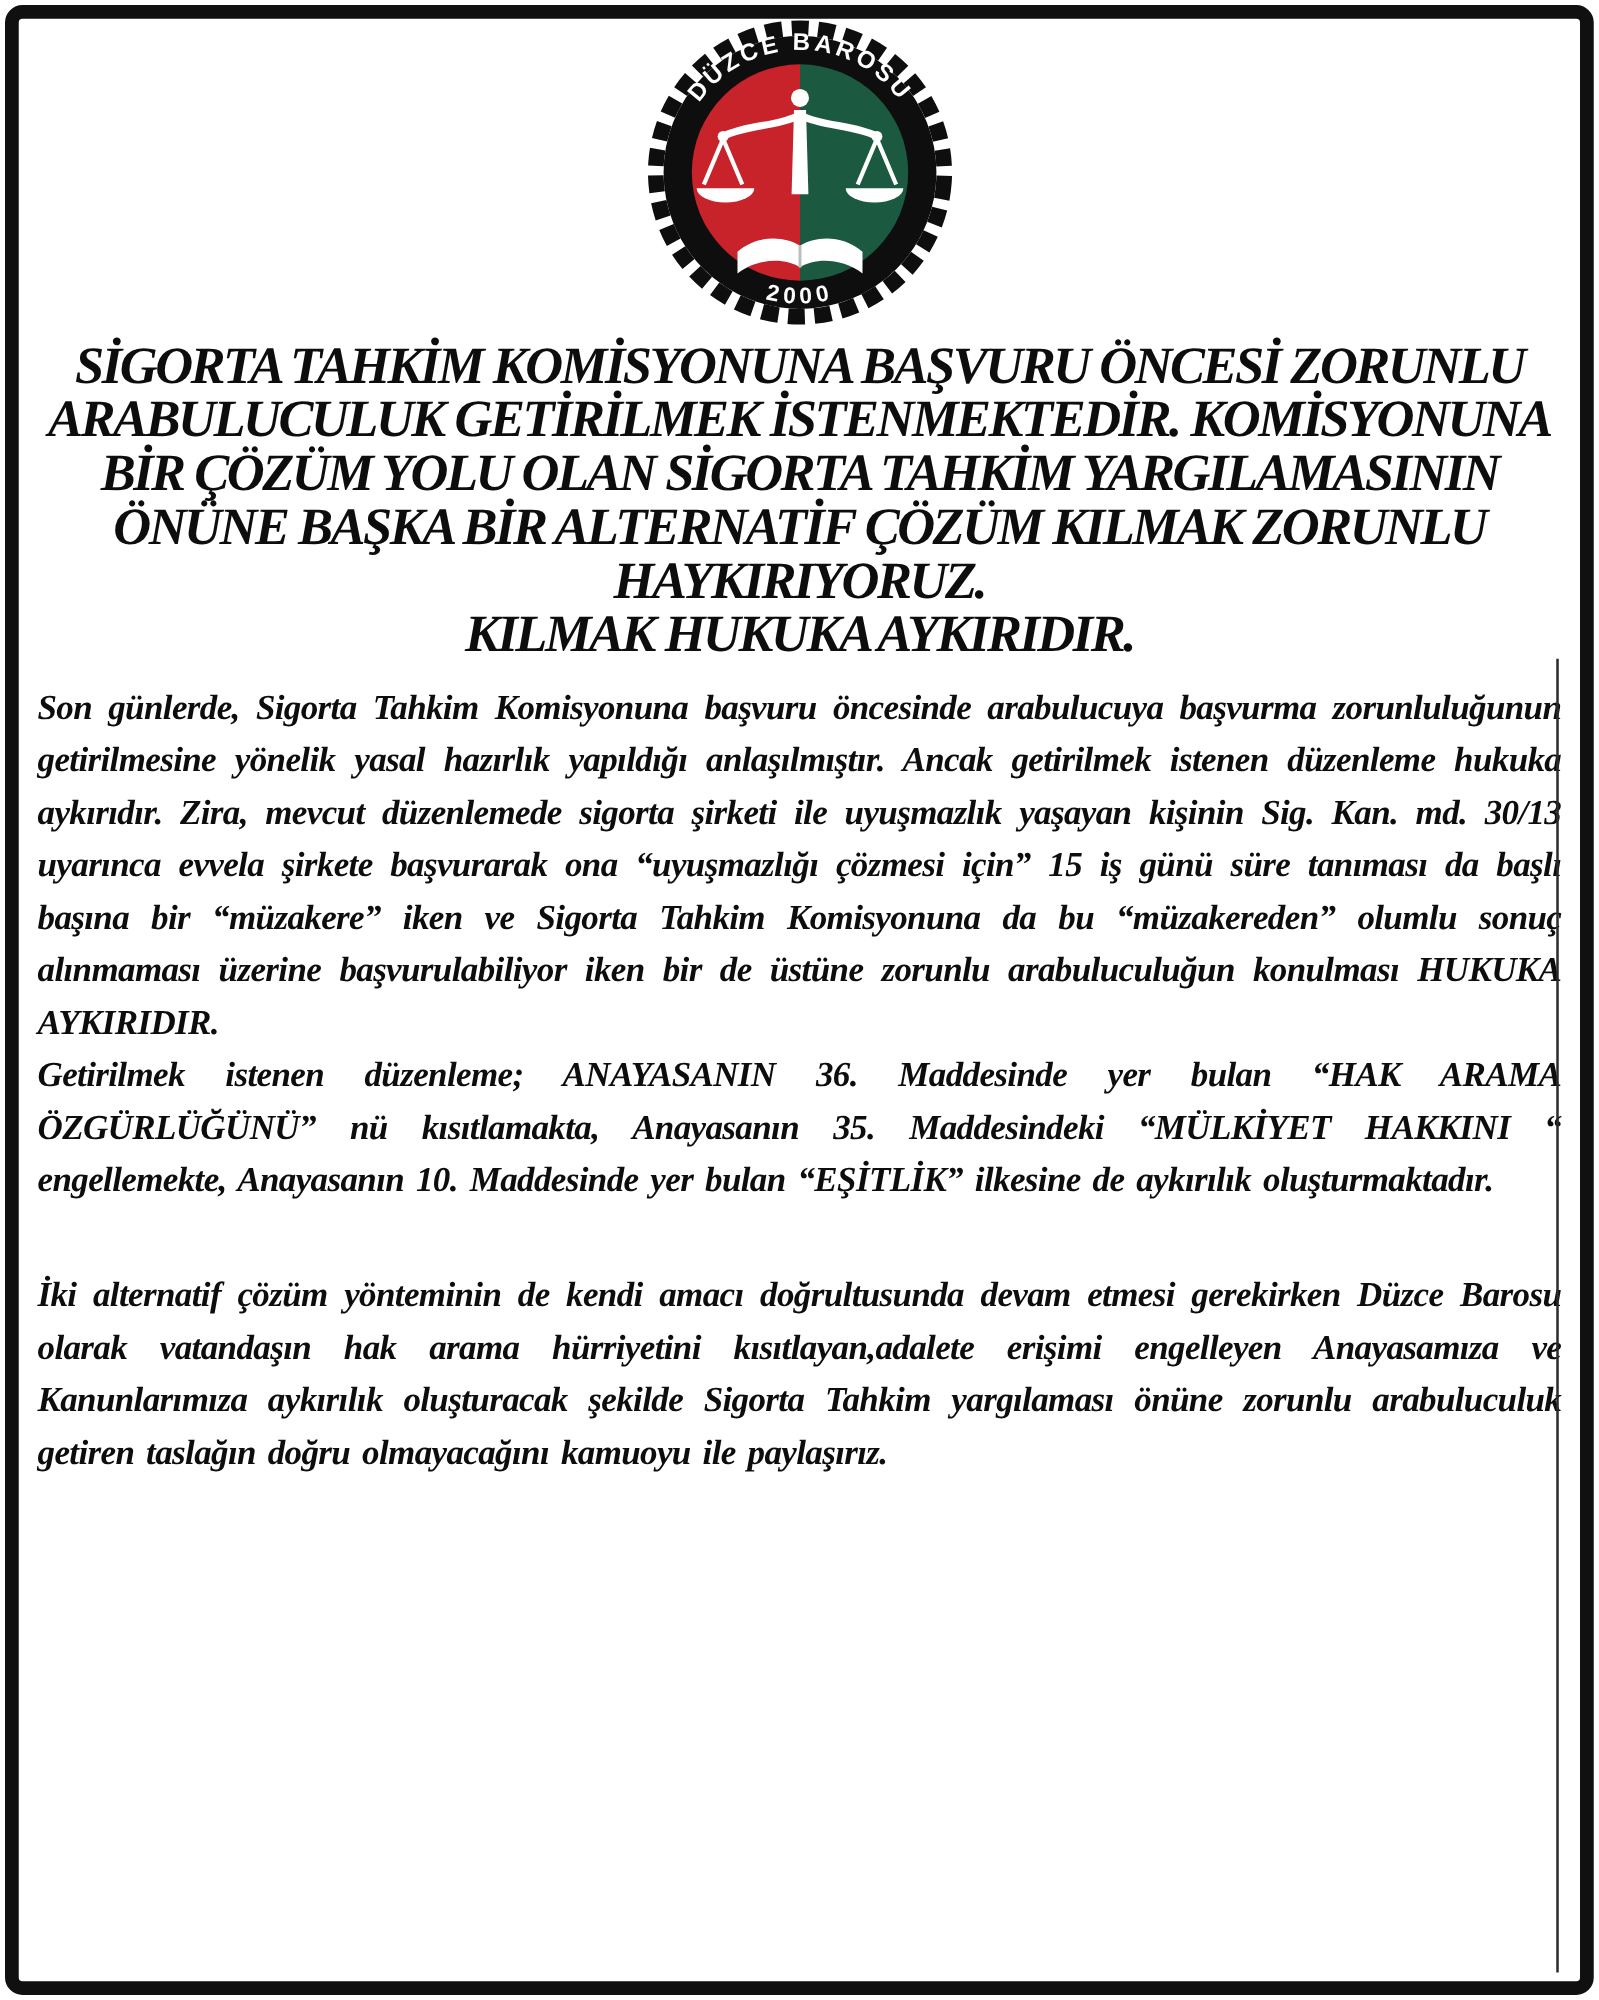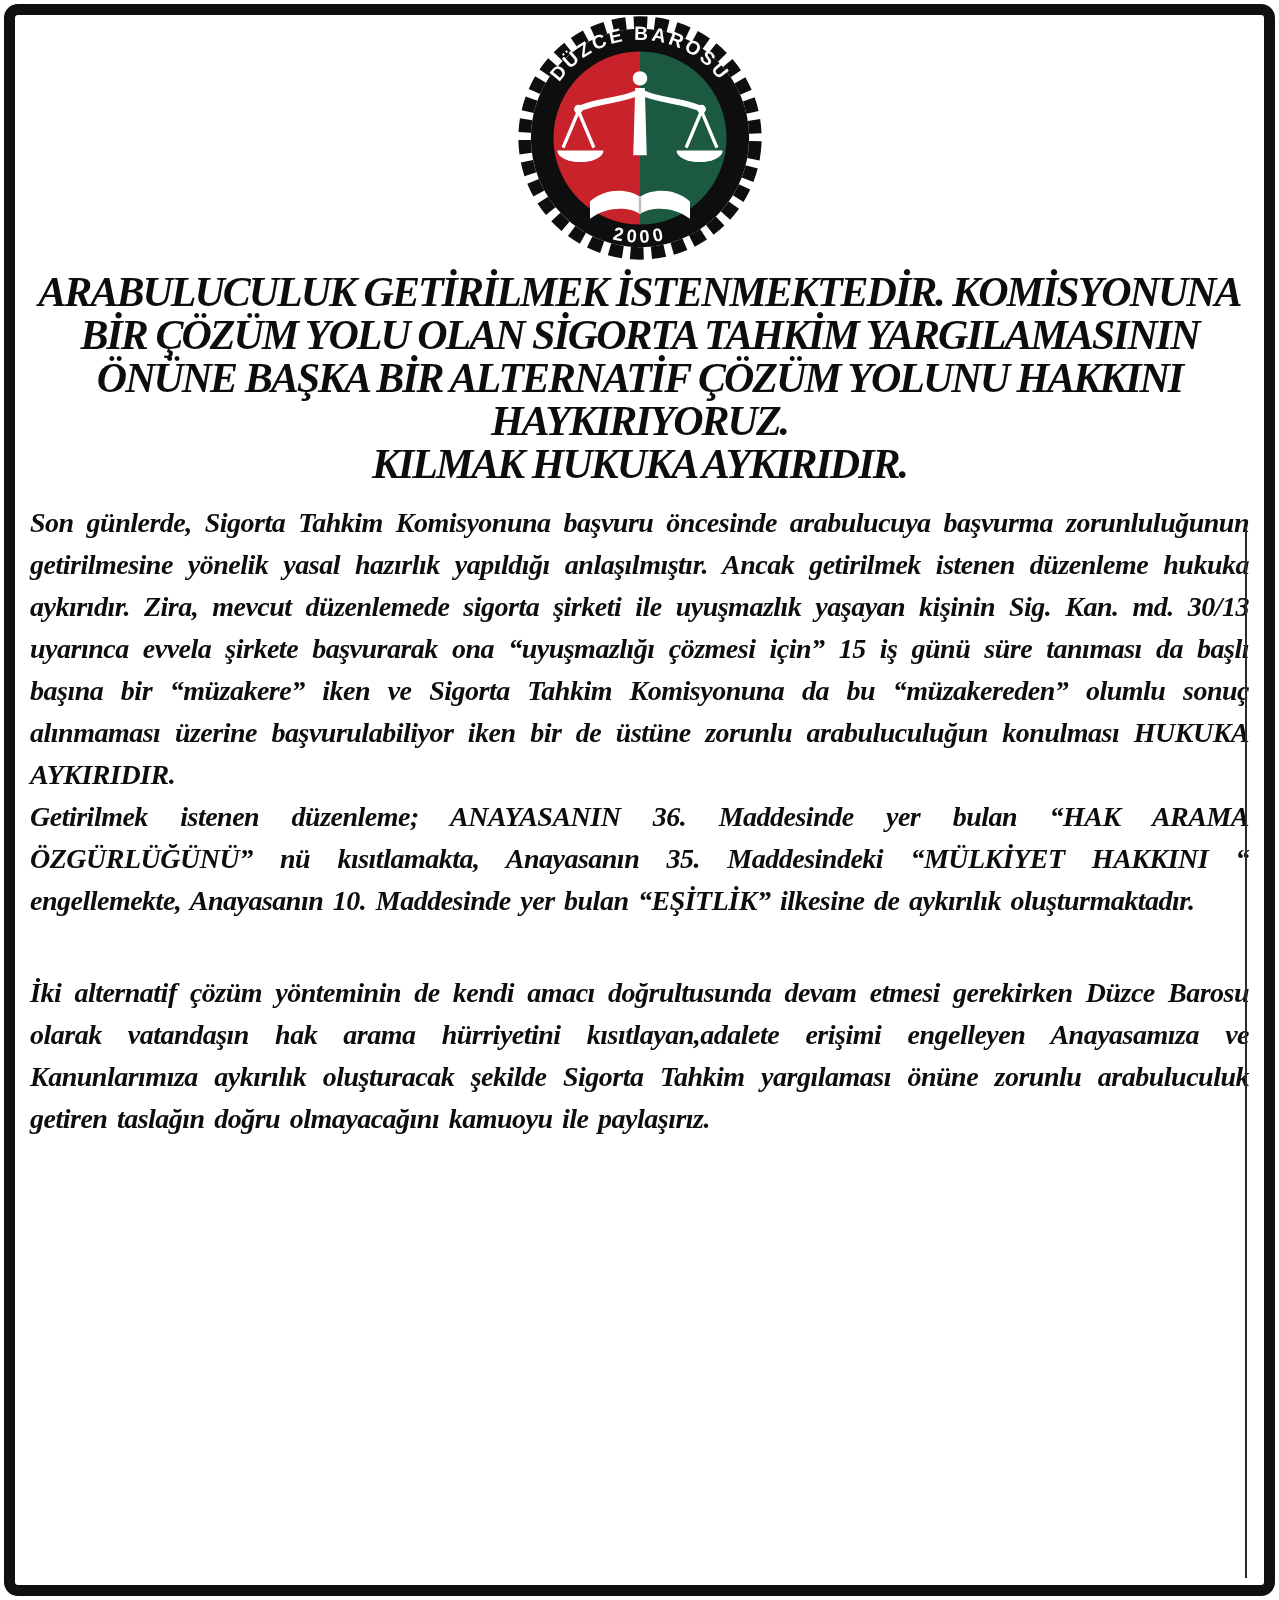--- a/index.html
+++ b/index.html
@@ -94,23 +94,24 @@
         <text class="logo-arc-text" font-size="20" letter-spacing="3" fill="#ffffff">
           <textPath href="#arcTop" startOffset="50%" text-anchor="middle">DÜZCE BAROSU</textPath>
         </text>
         <text class="logo-arc-text" font-size="19" letter-spacing="4" fill="#ffffff">
           <textPath href="#arcBottom" startOffset="50%" text-anchor="middle">2000</textPath>
         </text>
       </svg>
     </div>
 
     <div class="title">
+      <div>SİGORTA TAHKİM KOMİSYONUNA BAŞVURU ÖNCESİ ZORUNLU</div>
       <div>ARABULUCULUK GETİRİLMEK İSTENMEKTEDİR. KOMİSYONUNA</div>
       <div>BİR ÇÖZÜM YOLU OLAN SİGORTA TAHKİM YARGILAMASININ</div>
-      <div>ÖNÜNE  BAŞKA BİR ALTERNATİF ÇÖZÜM YOLUNU HAKKINI</div>
+      <div>ÖNÜNE  BAŞKA BİR ALTERNATİF ÇÖZÜM KILMAK ZORUNLU</div>
       <div>HAYKIRIYORUZ.</div>
       <div>KILMAK HUKUKA AYKIRIDIR.</div>
     </div>
 
     <div class="body-text">
       <p>Son günlerde, Sigorta Tahkim Komisyonuna başvuru öncesinde arabulucuya başvurma zorunluluğunun getirilmesine yönelik yasal hazırlık yapıldığı anlaşılmıştır. Ancak getirilmek istenen düzenleme hukuka aykırıdır. Zira, mevcut düzenlemede sigorta şirketi ile uyuşmazlık yaşayan kişinin Sig. Kan. md. 30/13 uyarınca evvela şirkete başvurarak ona “uyuşmazlığı çözmesi için” 15 iş günü süre tanıması da başlı başına bir “müzakere” iken ve Sigorta Tahkim Komisyonuna da bu “müzakereden” olumlu sonuç alınmaması üzerine başvurulabiliyor iken bir de üstüne zorunlu arabuluculuğun konulması HUKUKA  AYKIRIDIR.</p>
       <p>Getirilmek istenen düzenleme; ANAYASANIN 36. Maddesinde yer bulan “HAK ARAMA ÖZGÜRLÜĞÜNÜ” nü kısıtlamakta, Anayasanın 35. Maddesindeki “MÜLKİYET HAKKINI “ engellemekte, Anayasanın 10. Maddesinde yer bulan “EŞİTLİK” ilkesine de aykırılık oluşturmaktadır.</p>
       <p class="spaced">İki alternatif çözüm yönteminin de kendi amacı doğrultusunda devam etmesi gerekirken Düzce Barosu olarak vatandaşın hak arama hürriyetini kısıtlayan,adalete erişimi engelleyen Anayasamıza ve Kanunlarımıza aykırılık oluşturacak şekilde Sigorta Tahkim yargılaması önüne zorunlu arabuluculuk getiren taslağın doğru olmayacağını kamuoyu ile paylaşırız.</p>
     </div>
   </div>

